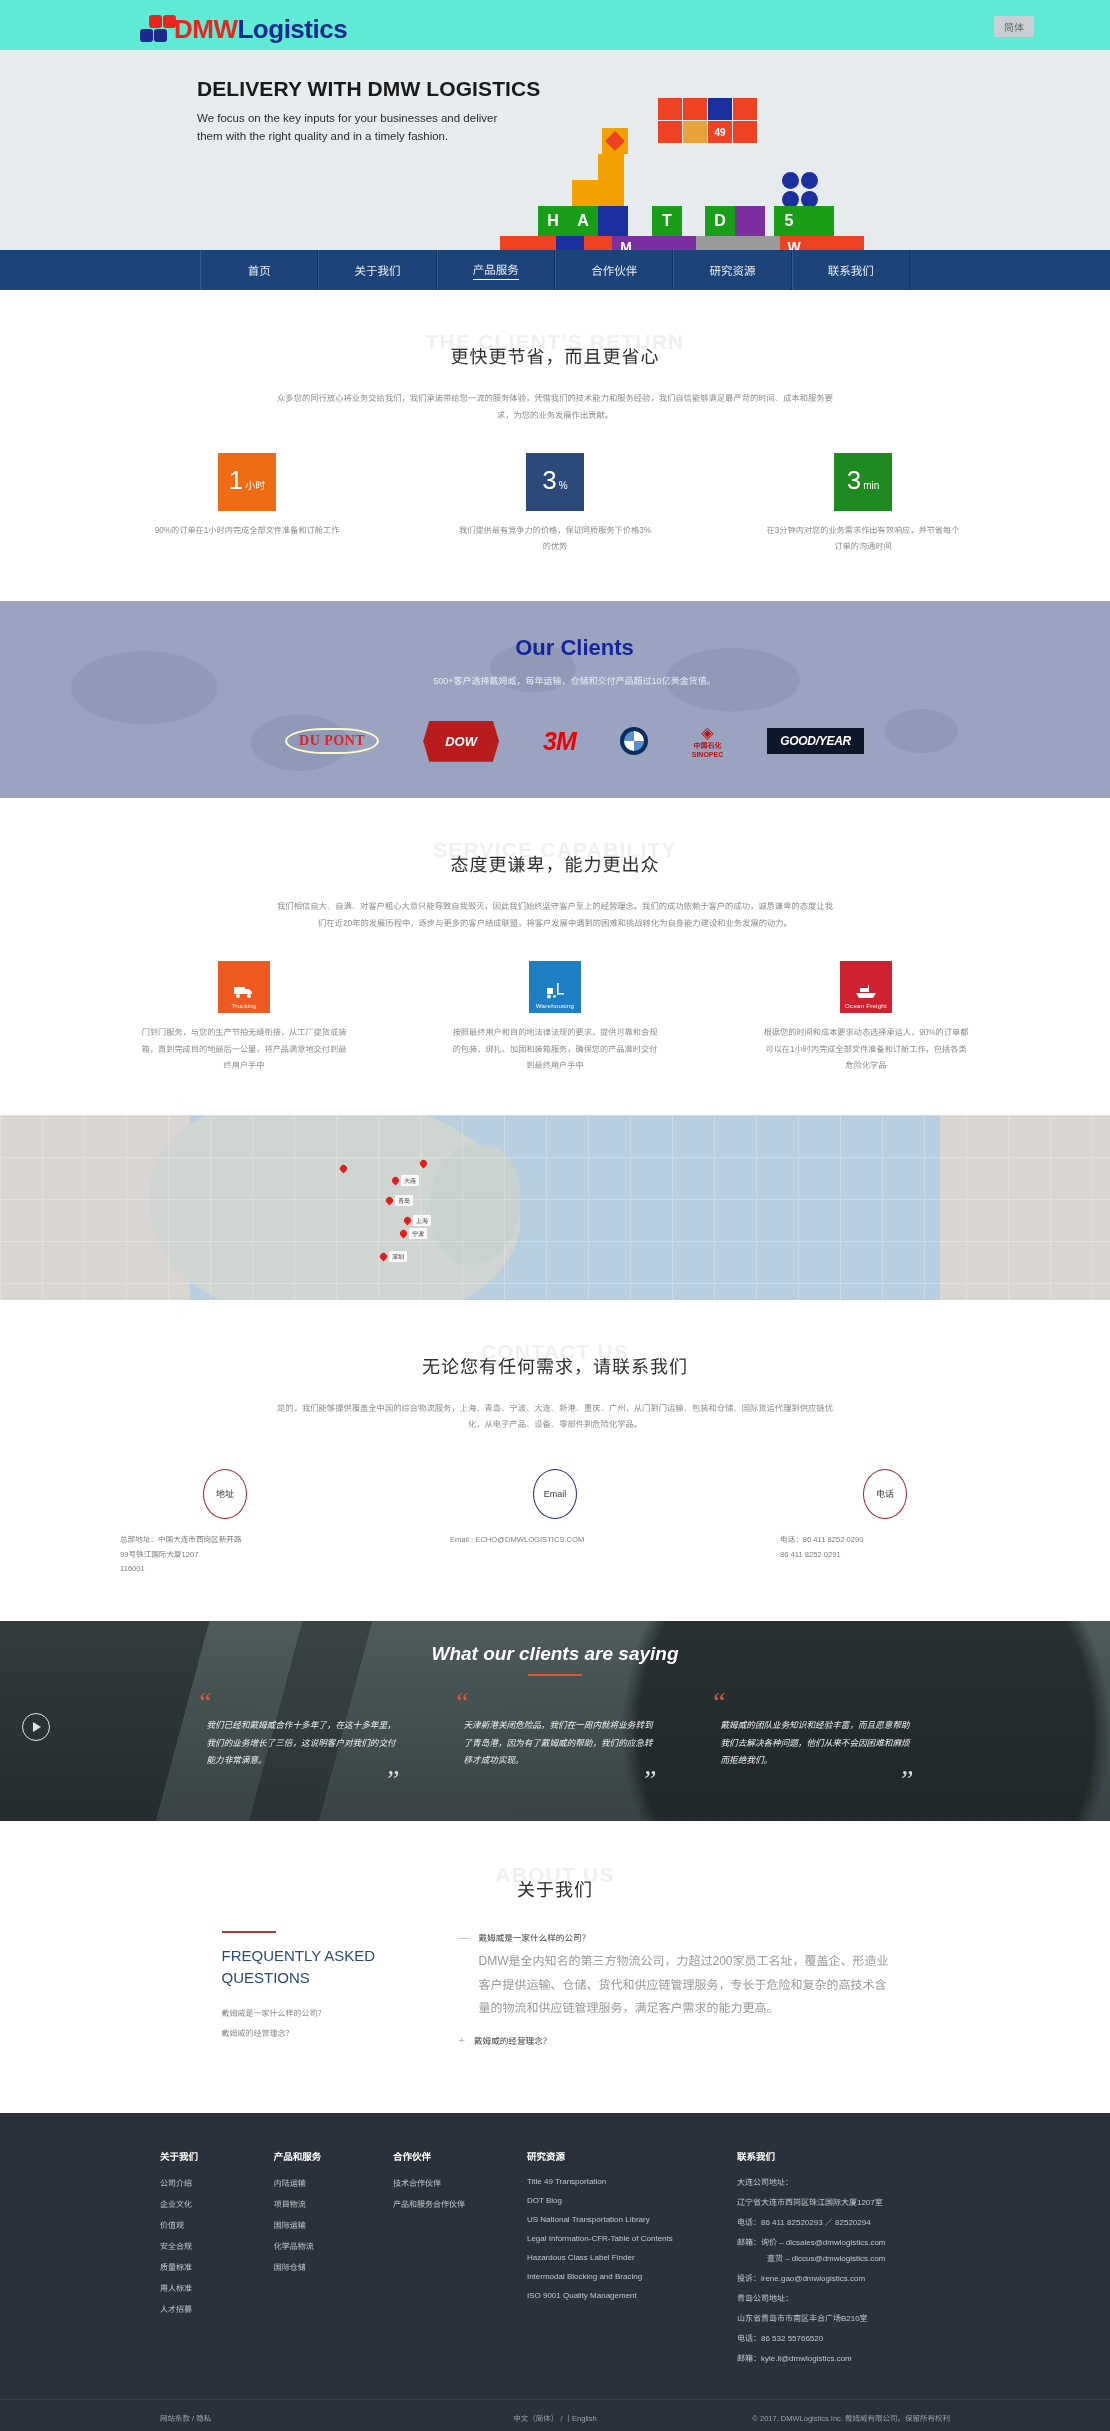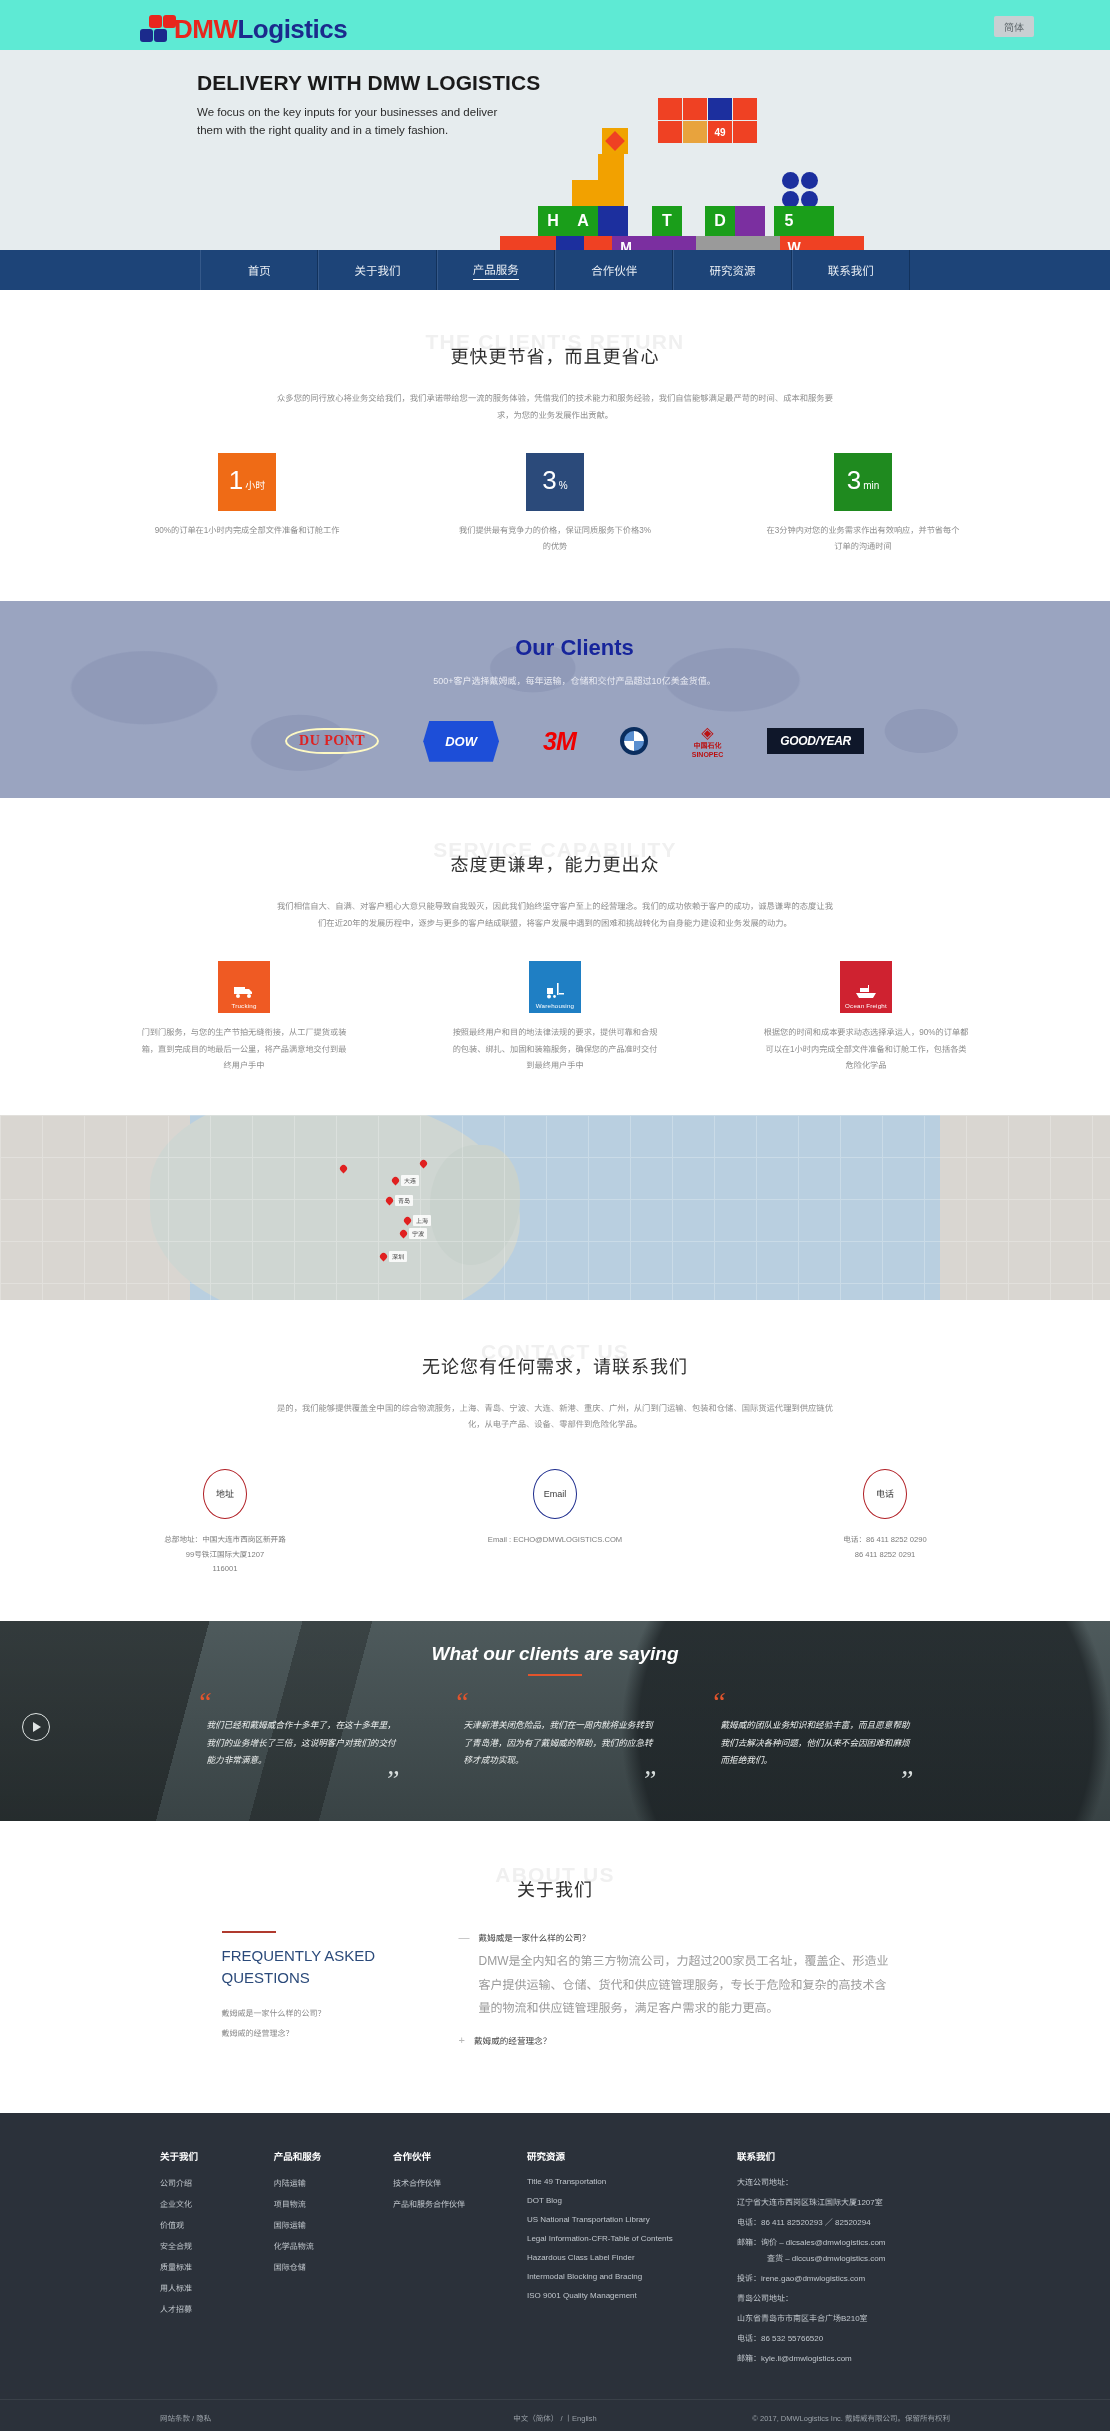--- a/index.html
+++ b/index.html
@@ -35,21 +35,21 @@
     font-size: 10px; padding: 3px 10px; border-radius: 2px;
   }
 
   
   .hero {
     background: #e6ecee;
     position: relative;
     height: 200px;
     overflow: hidden;
   }
-  .hero-copy { position: absolute; left: 197px; top: 21px; width: 400px; z-index: 3;}
+  .hero-copy { position: absolute; left: 197px; top: 27px; width: 400px; z-index: 3;}
   .hero-title {
     font-size: 21px; font-weight: 700; color: #1a1a1a;
     letter-spacing: 0.1px; margin-bottom: 9px;
   }
   .hero-sub { font-size: 11.5px; line-height: 1.55; color: #2b2b2b; }
 
   
   .hero-art { position: absolute; left: 452px; top: 0px; width: 420px; height: 200px; z-index:2; }
   .blk { position: absolute; }
   .blk.lbl { color: #fff; font-weight: 700; display: flex; align-items: center; justify-content: center; }
@@ -126,21 +126,21 @@
     font-size: 9px; line-height: 1.9; color: #e8eaf2;
   }
   .logos { display: flex; justify-content: center; align-items: center; gap: 44px; margin-top: 34px; }
   .logo-cell { height: 34px; display: flex; align-items: center; justify-content: center; }
   .dupont {
     border: 2px solid #fef9c3; border-radius: 50%/60%;
     color: #d22; font-weight: 700; font-size: 14px; padding: 3px 12px;
     font-family: "Liberation Serif", serif; letter-spacing: .5px;
   }
   .dow {
-    background: #1d4ed8; color: #fff; font-weight: 700; font-size: 13px;
+    background: #b91c1c; color: #fff; font-weight: 700; font-size: 13px;
     padding: 13px 22px; font-style: italic;
     clip-path: polygon(8% 0, 92% 0, 100% 50%, 92% 100%, 8% 100%, 0 50%);
   }
   .mmm { color: #e00; font-weight: 700; font-size: 25px; font-style: italic; letter-spacing: -1px;}
   .bmw-logo { width: 28px; height: 28px; border-radius: 50%; background: #0a2d5e; position: relative; }
   .bmw-logo::after{
     content:""; position:absolute; inset:4px; border-radius:50%;
     background: conic-gradient(#fff 0 25%, #5a8fd0 0 50%, #fff 0 75%, #5a8fd0 0);
   }
   .sinopec { text-align: center; color: #b11; font-size: 7px; line-height: 1.2; font-weight: 700;}
@@ -178,21 +178,21 @@
     background:#c9d2cd; border-radius: 50% 40% 55% 45%;
   }
   .map-pin { position: absolute; width: 7px; height: 7px; background: #e02020; border-radius: 50% 50% 50% 0; transform: rotate(-45deg); }
   .map-label { position: absolute; background: rgba(255,255,255,.85); font-size: 6px; color: #444; padding: 1px 3px; border-radius: 1px;}
   .map-grid { position:absolute; inset:0; opacity:.25;
     background-image: linear-gradient(#fff 1px, transparent 1px), linear-gradient(90deg,#fff 1px, transparent 1px);
     background-size: 42px 42px;}
 
   
   .contacts { display: flex; justify-content: center; gap: 120px; margin-top: 36px; padding-bottom: 44px;}
-  .contact { width: 210px; text-align: center; }
+  .contact { width: 210px; }
   .contact-circle {
     width: 44px; height: 50px; margin: 0 auto 14px;
     border: 1.6px solid #b01c22; border-radius: 50%;
     display: flex; align-items: center; justify-content: center;
     font-size: 9px; color: #3b3b3b;
   }
   .contact-circle.blue { border-color: #1b2a8c; }
   .contact-text { font-size: 7.6px; line-height: 1.95; color: #7c7c7c; }
 
   

